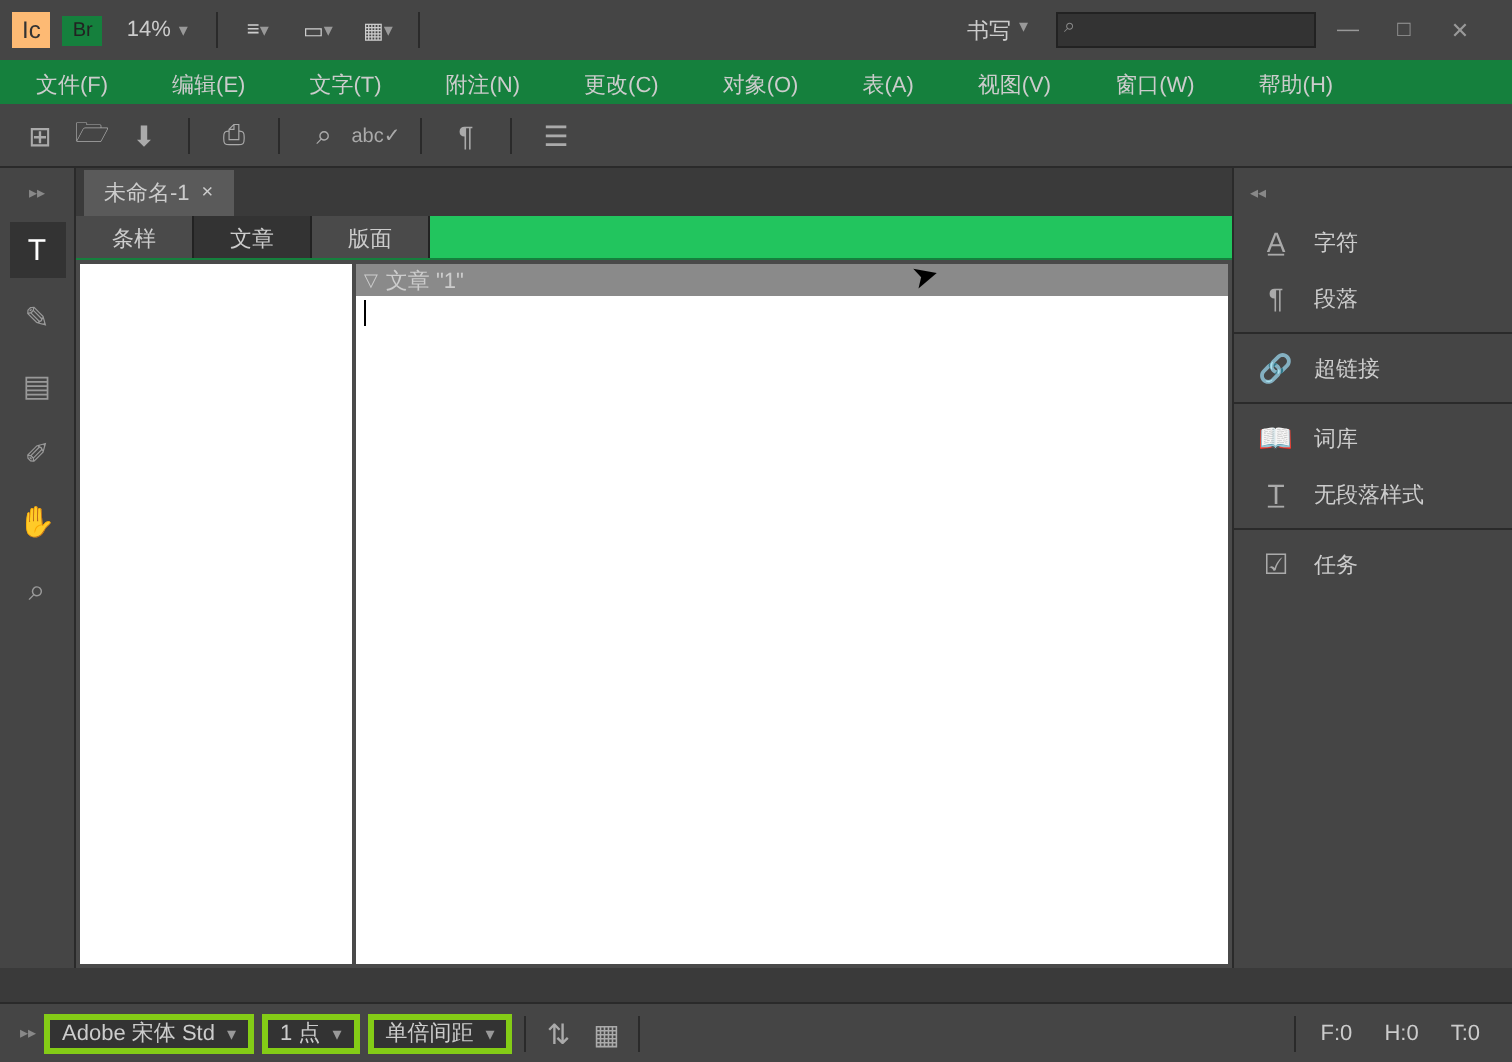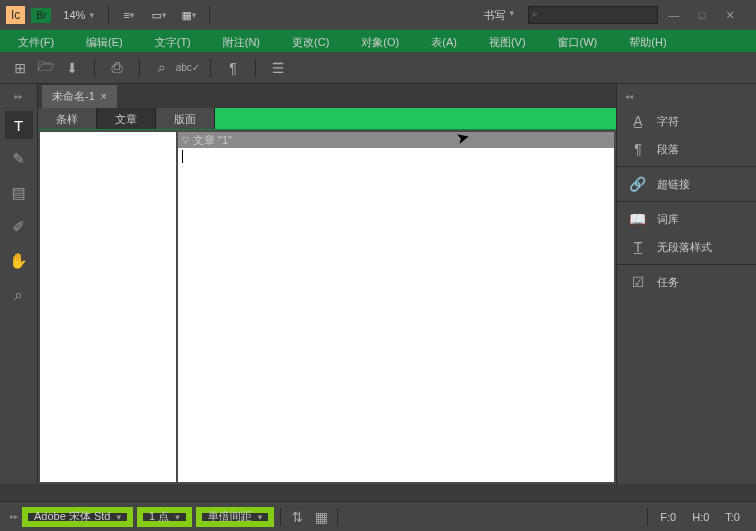--- a/index.html
+++ b/index.html
@@ -39,21 +39,21 @@
 .doc{flex:1;background:#fff;display:flex;flex-direction:column}
 .doch{height:16px;background:#8a8a8a;color:#fff;padding:1px 4px;font-size:11px;display:flex;align-items:center;gap:4px}
 .doca{flex:1;background:#fff;padding:2px;color:#000;position:relative}
 .cursor{position:absolute;width:1px;height:13px;background:#000;left:4px;top:2px}
 .rt{width:140px;background:#454545;display:flex;flex-direction:column;padding-top:8px;border-left:1px solid #2a2a2a}
 .rt .exp{font-size:8px;color:#888;padding:0 8px;margin-bottom:6px}
 .rti{display:flex;align-items:center;gap:10px;padding:6px 12px;cursor:pointer}
 .rti .ri{width:18px;text-align:center;font-size:14px;color:#aaa}
 .rsep{height:1px;background:#2a2a2a;margin:3px 0}
 .status{position:absolute;bottom:0;left:0;right:0;height:30px;background:#454545;display:flex;align-items:center;padding:0 10px;gap:4px;border-top:1px solid #2a2a2a}
-.sbox{background:#333;border:6px solid #84cc16;padding:2px 6px;display:flex;align-items:center;gap:6px;height:20px}
+.sbox{background:#333;border:3px solid #84cc16;padding:2px 6px;display:flex;align-items:center;gap:6px;height:20px}
 .sfield{display:flex;align-items:flex-end;gap:3px;padding:0 6px;font-size:10px}
 .mcur{position:absolute;left:456px;top:128px;font-size:16px;color:#000;pointer-events:none;transform:rotate(-15deg)}
 </style>
 </head>
 <body>
 
 <div class="top">
  <span class="ic">Ic</span>
  <span class="br">Br</span>
  <div class="zoom">

